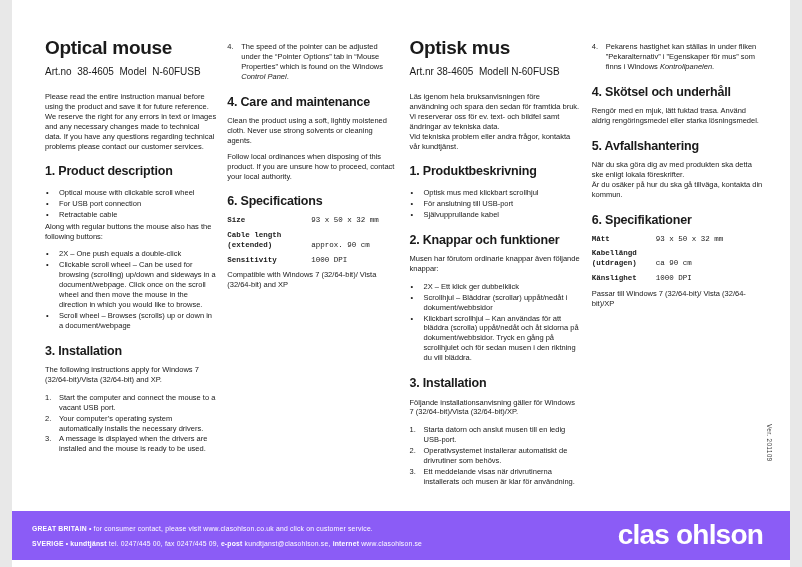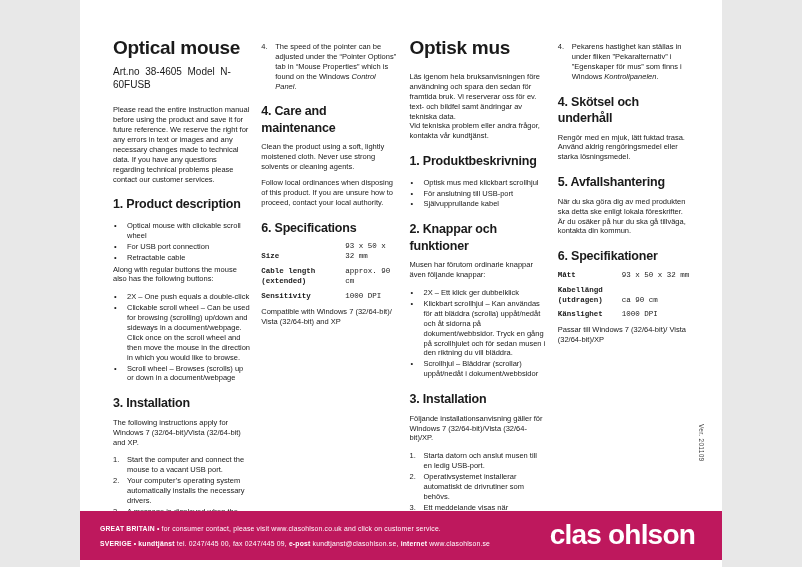--- a/index.html
+++ b/index.html
@@ -1,20 +1,20 @@
 <!DOCTYPE html>
 <html><head>
 <meta charset="utf-8">
 <style>
   * { margin: 0; padding: 0; box-sizing: border-box; }
   html, body { background: #e8e8e8; }
   body { font-family: "Liberation Sans", sans-serif; }
   .page {
     position: relative;
-    width: 642px;
+    width: 778px;
     height: 567px;
     background: #ffffff;
     color: #1a1a1a;
     overflow: hidden;
     margin: 0 auto;
   }
   .content {
     position: absolute;
     top: 38px; left: 33px; right: 27px;
     display: flex;
@@ -57,21 +57,21 @@
     writing-mode: vertical-rl;
     font-size: 6.5px;
     color: #3c3c3c;
     letter-spacing: 0.3px;
   }
 
   .footer {
     position: absolute;
     left: 0; right: 0; bottom: 7px;
     height: 49px;
-    background: #be185d;
+    background: #8b5cf6;
     color: #ffffff;
     display: flex;
     align-items: center;
     justify-content: space-between;
     padding: 0 27px 0 20px;
   }
   .footer-lines { font-size: 6.8px; line-height: 15px; letter-spacing: 0.2px; }
   .footer-lines .b { font-weight: bold; }
   .logo {
     font-size: 28px;
@@ -150,36 +150,37 @@
         <div class="spec-row en">
           <span class="spec-label">Sensitivity</span>
           <span class="spec-value">1000 DPI</span>
         </div>
       </div>
       <p class="compat">Compatible with Windows 7 (32/64-bit)/ Vista (32/64-bit) and XP</p>
     </div>
 
     <div class="col">
       <div class="doc-title">Optisk mus</div>
+      <div class="art-line">Art.nr 38-4605  Modell N-60FUSB</div>
       <p class="intro pre">Läs igenom hela bruksanvisningen före användning och spara den sedan för framtida bruk. Vi reserverar oss för ev. text- och bildfel samt ändringar av tekniska data.
 Vid tekniska problem eller andra frågor, kontakta vår kundtjänst.</p>
 
       <h2>1. Produktbeskrivning</h2>
       <ul class="bullets">
         <li>Optisk mus med klickbart scrollhjul</li>
         <li>För anslutning till USB-port</li>
         <li>Självupprullande kabel</li>
       </ul>
 
       <h2>2. Knappar och funktioner</h2>
       <p>Musen har förutom ordinarie knappar även följande knappar:</p>
       <ul class="bullets">
         <li>2X – Ett klick ger dubbelklick</li>
+        <li>Scrollhjul – Bläddrar (scrollar) uppåt/nedåt i dokument/webbsidor</li>
         <li>Klickbart scrollhjul – Kan användas för att bläddra (scrolla) uppåt/nedåt och åt sidorna på dokument/webbsidor. Tryck en gång på scrollhjulet och för sedan musen i den riktning du vill bläddra.</li>
-        <li>Scrollhjul – Bläddrar (scrollar) uppåt/nedåt i dokument/webbsidor</li>
       </ul>
 
       <h2>3. Installation</h2>
       <p>Följande installationsanvisning gäller för Windows 7 (32/64-bit)/Vista (32/64-bit)/XP.</p>
       <div class="steps">
         <div class="step">
           <span class="step-num">1.</span>
           <span class="step-text">Starta datorn och anslut musen till en ledig USB-port.</span>
         </div>
         <div class="step">

